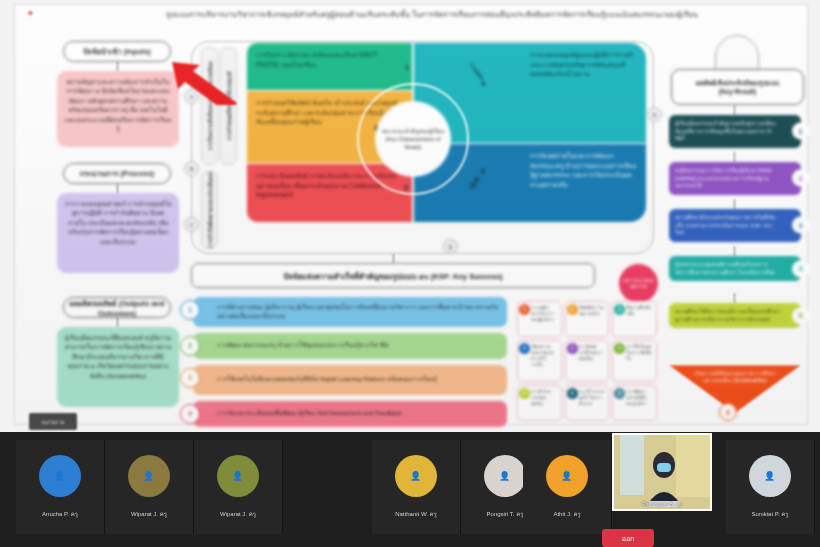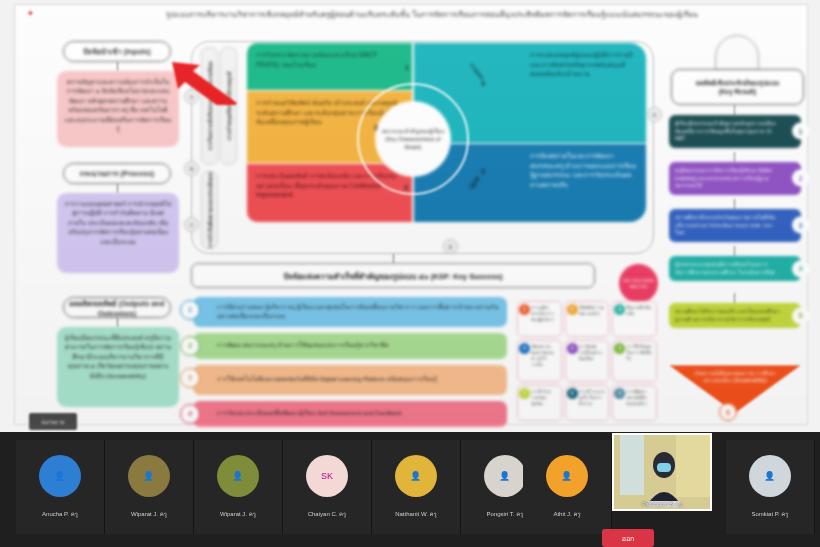--- a/index.html
+++ b/index.html
@@ -303,24 +303,20 @@
       <div class="pname">Anucha P. ครู</div>
     </div>
     <div class="tile" style="left:105px;">
       <div class="av" style="background:#8b7a3f;">👤</div>
       <div class="pname">Wiparat J. ครู</div>
     </div>
     <div class="tile" style="left:194px;">
       <div class="av" style="background:#7f8c3a;">👤</div>
       <div class="pname">Wiparat J. ครู</div>
     </div>
-    <div class="tile" style="left:283px;">
-      <div class="av" style="background:#f2d9d6;color:#b08;">SK</div>
-      <div class="pname">Chaiyan C. ครู</div>
-    </div>
     <div class="tile" style="left:372px;">
       <div class="av" style="background:#e0b53a;">👤</div>
       <div class="pname">Natthanit W. ครู</div>
     </div>
     <div class="tile" style="left:461px;">
       <div class="av" style="background:#d8d4cd;">👤</div>
       <div class="pname">Pongsiri T. ครู</div>
     </div>
     <div class="tile" style="left:523px;">
       <div class="av" style="background:#f2a22b;">👤</div>

